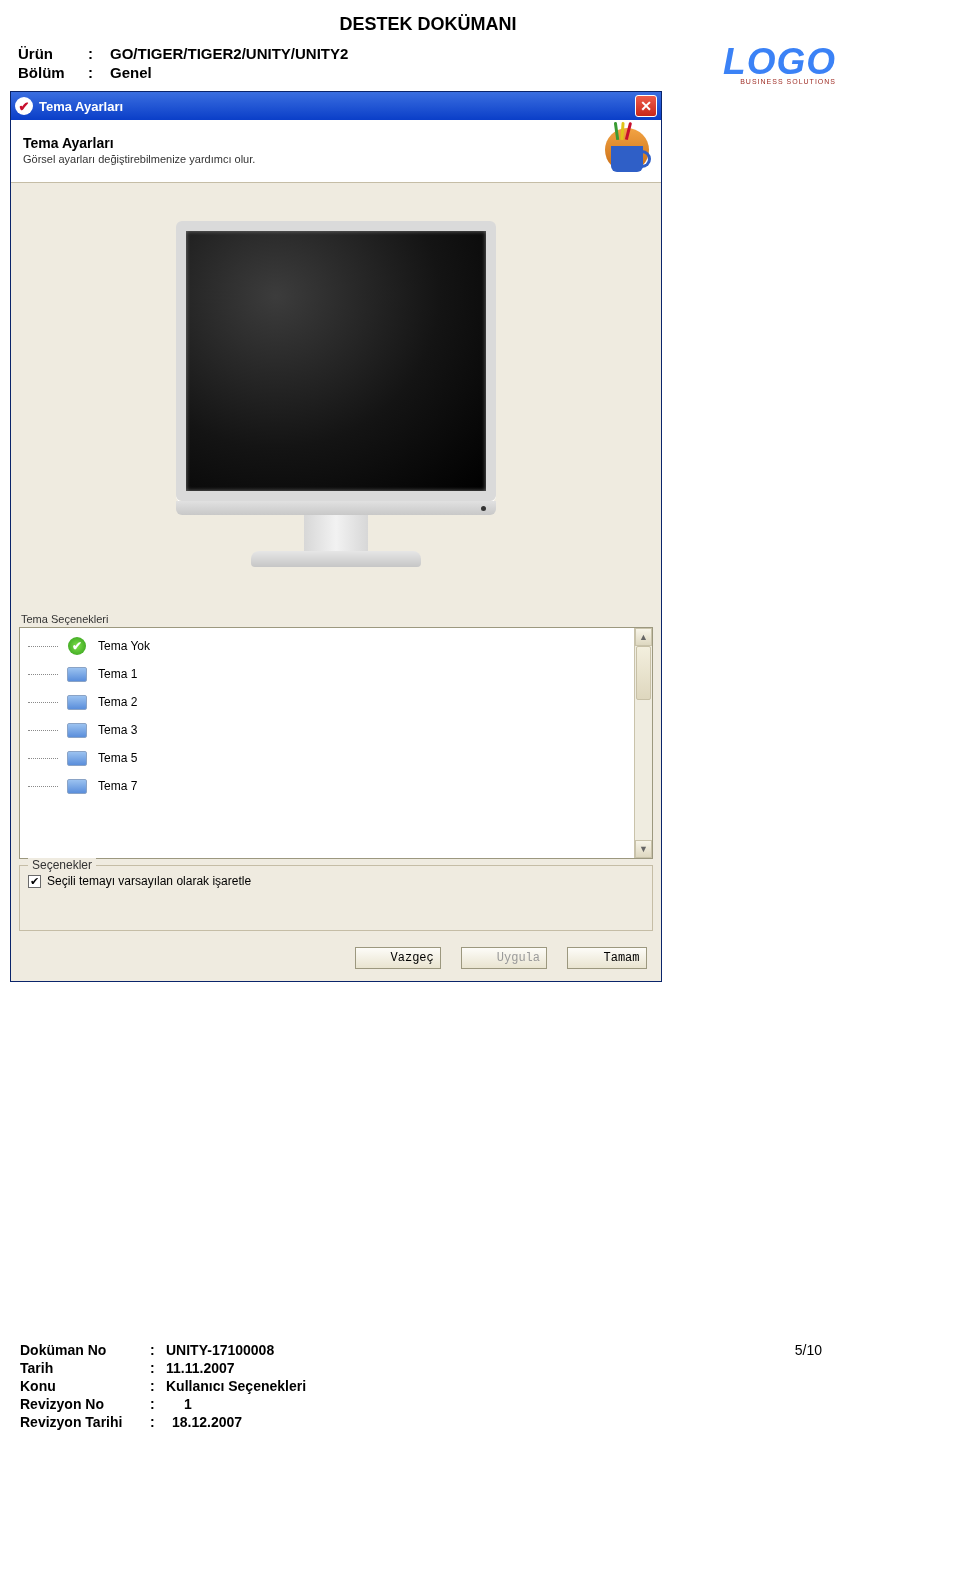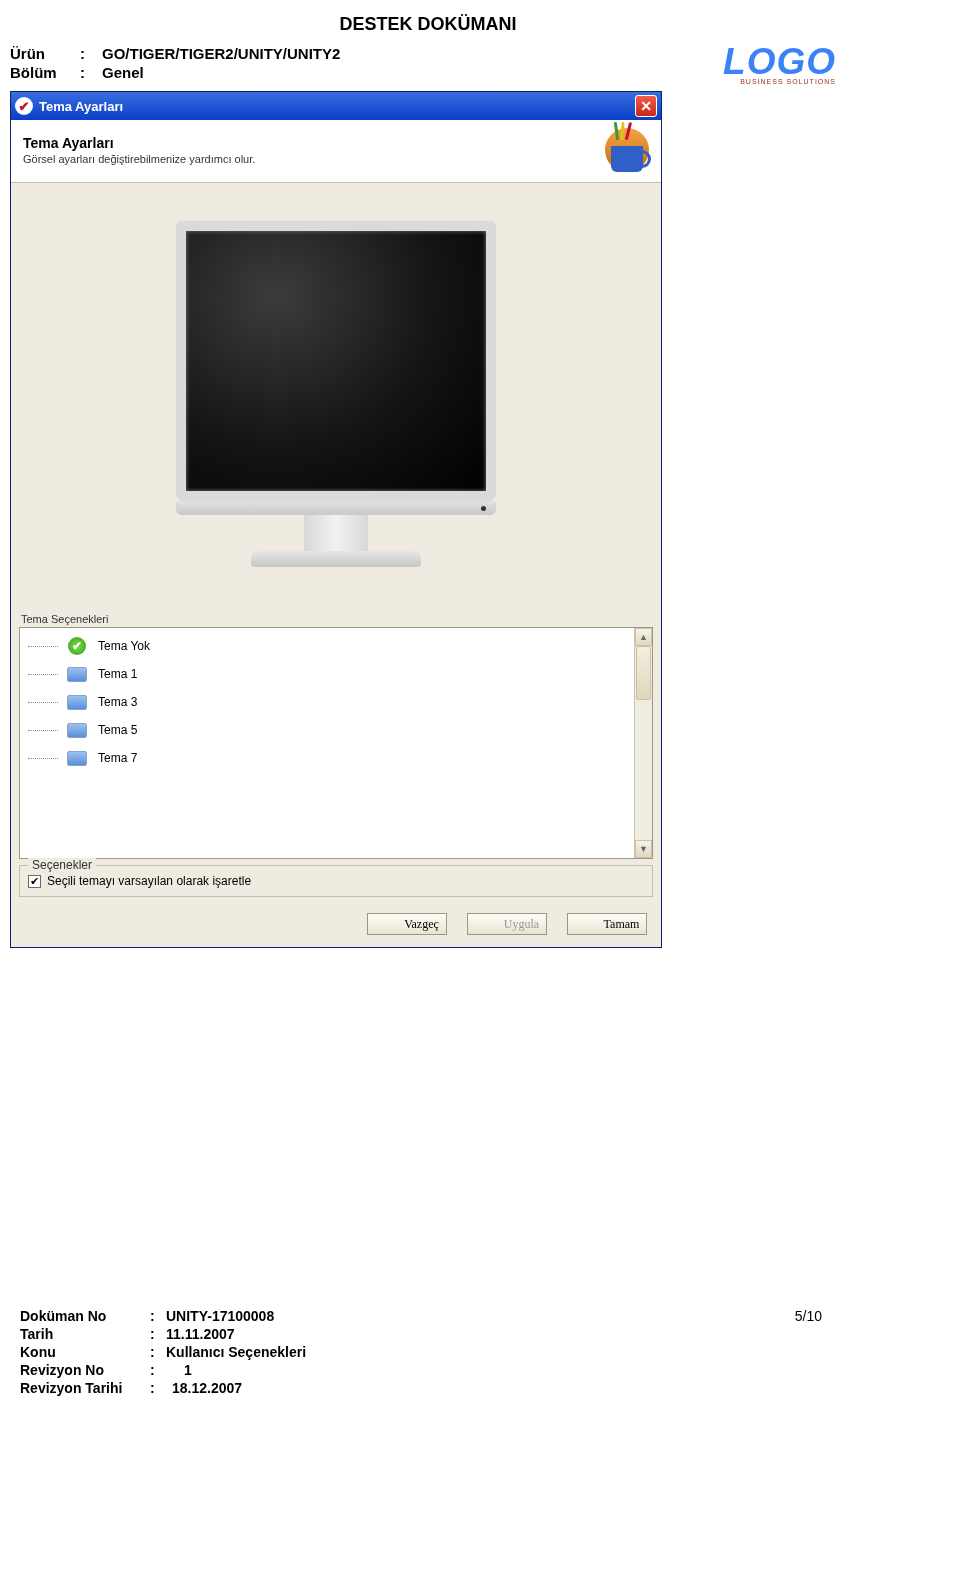--- a/index.html
+++ b/index.html
@@ -22,21 +22,21 @@
     font-size: 18px;
     margin: 4px 0 10px;
   }
   .header-row {
     display: flex;
     justify-content: space-between;
     align-items: flex-start;
     padding: 0 10px 6px 0;
   }
   .header-left { font-size: 15px; }
-  .header-left .row { display: flex; margin-bottom: 2px; }
+  .header-left .row { display: flex; margin-bottom: 2px; margin-left: 8px; }
   .header-left .lbl { width: 70px; font-weight: bold; }
   .header-left .colon { width: 22px; font-weight: bold; }
   .header-left .val { font-weight: bold; }
   .logo-box { text-align: right; }
   .logo-text {
     font-weight: 900;
     font-size: 37px;
     color: #3b82f6;
     letter-spacing: 1px;
     line-height: 0.9;
@@ -191,42 +191,42 @@
     display:flex; align-items:center; justify-content:center;
   }
   .vscroll { width: 18px; background:#efece0; border-left:1px solid #c9c3ab; position:relative; }
   .sbtn { height:18px; background:linear-gradient(#f7f4e8,#ded8c0); border:1px solid #c9c3ab; display:flex; align-items:center; justify-content:center; font-size:9px; color:#666;}
   .sbtn.down{ position:absolute; bottom:0; left:0; right:0;}
   .thumbv { position:absolute; top:18px; left:1px; right:1px; height:54px; background:linear-gradient(#f3efde,#ded7be); border:1px solid #c7c0a6; border-radius:2px;}
 
   .opt-group {
     border: 1px solid #c5bda6;
     margin: 4px 8px 10px;
-    padding: 8px 8px 8px;
+    padding: 8px 8px 42px;
     position: relative;
     background:#efebe0;
   }
   .opt-legend {
     position:absolute; top:-8px; left:8px;
     background:#efebe0; padding:0 4px; font-size:12px; color:#333;
   }
   .chk-row { display:flex; align-items:center; gap:6px; font-size:12px; }
   .chk {
     width:13px; height:13px; border:1px solid #6a6a6a; background:#fff;
     display:flex; align-items:center; justify-content:center; font-size:11px; color:#000;
   }
   .btn-row {
     display:flex; justify-content:flex-end; gap:20px;
     padding: 6px 14px 12px;
   }
   .btn {
     min-width: 80px; height: 22px;
     background: linear-gradient(#fdfcf8,#e9e4d0);
     border: 1px solid #9c987f;
-    font-size: 12px; font-family: Liberation Serif, serif;
+    font-size: 12px; font-family: Liberation Mono, monospace;
     cursor: pointer;
     padding-left: 35px;
   }
   .btn.disabled { color:#9a9a9a; cursor:default; }
 
   .body-text {
     font-size: 15px;
     line-height: 1.35;
     margin: 6px 4px 0;
   }
@@ -311,20 +311,27 @@
               <div class="check-icon">✔</div>
             </div>
             <span>Tema Yok</span>
           </div>
           <div class="tree-row">
             <div class="tree-dots"></div>
             <div class="tree-icon">
               <div class="thumb"></div>
             </div>
             <span>Tema 1</span>
+          </div>
+          <div class="tree-row">
+            <div class="tree-dots"></div>
+            <div class="tree-icon">
+              <div class="thumb"></div>
+            </div>
+            <span>Tema 2</span>
           </div>
           <div class="tree-row">
             <div class="tree-dots"></div>
             <div class="tree-icon">
               <div class="thumb"></div>
             </div>
             <span>Tema 3</span>
           </div>
           <div class="tree-row">
             <div class="tree-dots"></div>

